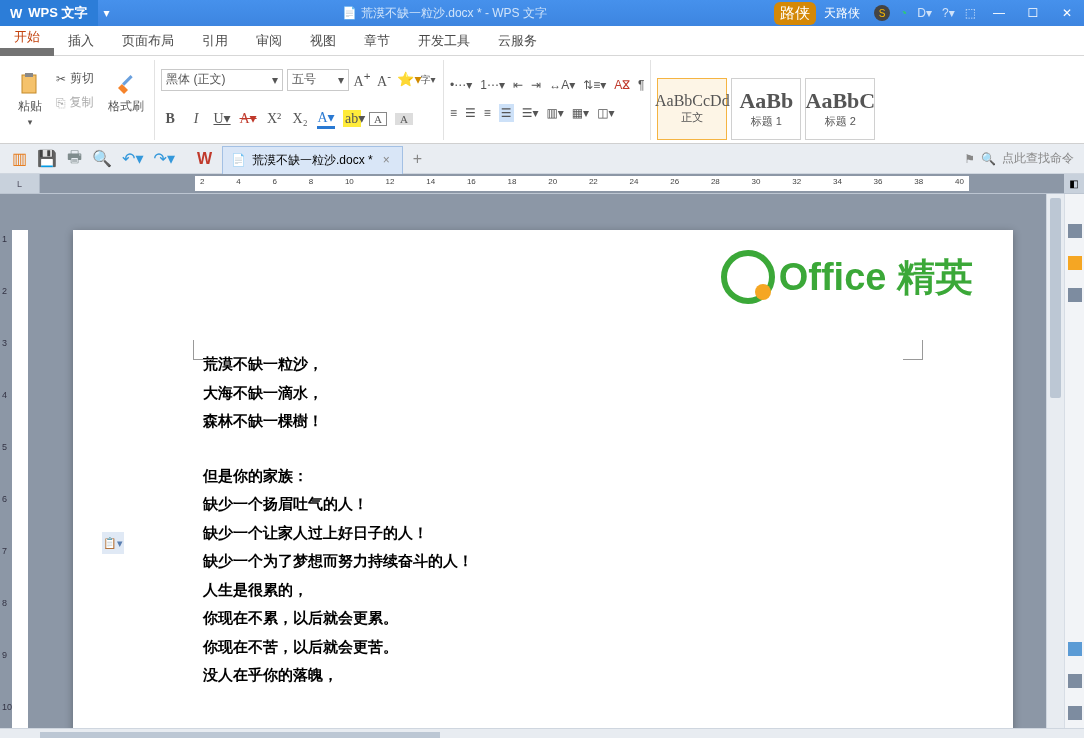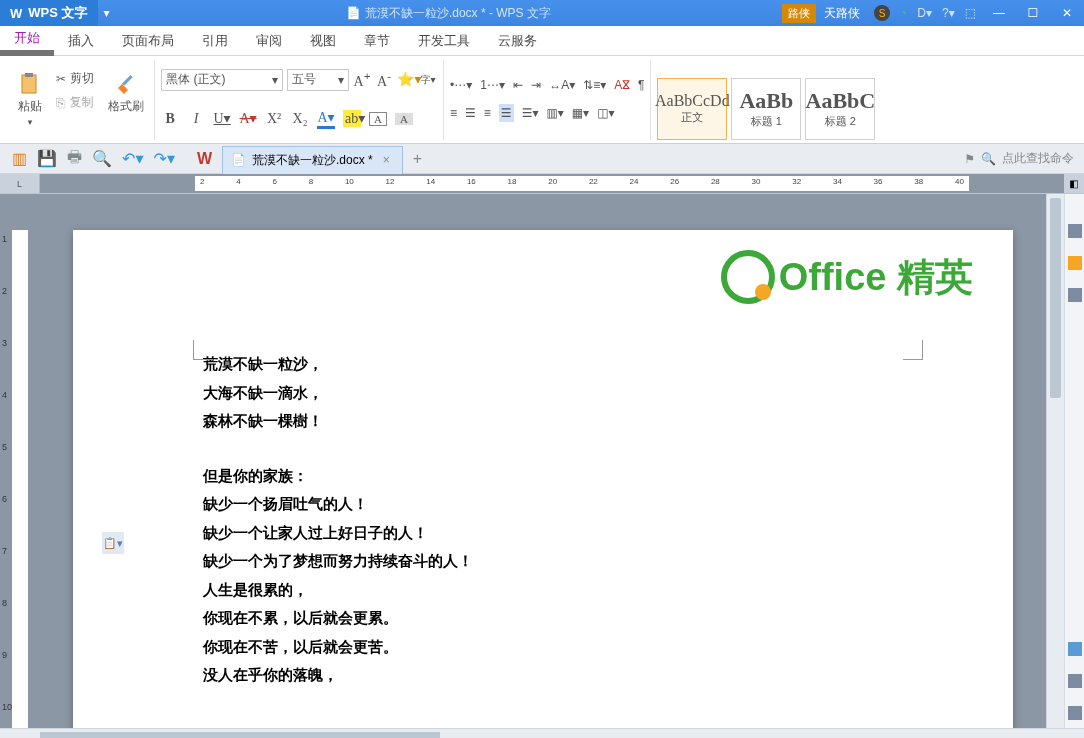--- a/index.html
+++ b/index.html
@@ -2,28 +2,28 @@
 <html><head>
 <meta charset="utf-8">
 <style>
 *{margin:0;padding:0;box-sizing:border-box;font-family:"Microsoft YaHei",SimSun,sans-serif;}
 body{background:#fff;overflow:hidden;width:1084px;height:738px;position:relative;}
 .titlebar{height:26px;background:linear-gradient(#4691ec,#3d85e0);display:flex;align-items:center;color:#fff;font-size:12px;}
 .titlebar .logo{background:#2c7dd8;height:26px;padding:0 10px;display:flex;align-items:center;font-size:13px;font-weight:bold;}
 .titlebar .logo .w{font-family:Arial;margin-right:6px;}
 .titlebar .dropdown-arrow{padding:0 6px;cursor:pointer;}
 .titlebar .docname{flex:1;text-align:center;color:#d0e4fa;}
-.titlebar .userbadge{background:#d48806;color:#fff;padding:2px 6px;font-size:11px;}
+.titlebar .userbadge{background:#d48806;color:#fff;padding:2px 6px;font-size:15px;border-radius:6px;}
 .titlebar .username{padding:0 8px;}
 .titlebar .ticons{display:flex;align-items:center;gap:10px;padding:0 6px;}
 .titlebar .wincontrols{display:flex;}
 .titlebar .wincontrols div{width:34px;height:26px;display:flex;align-items:center;justify-content:center;cursor:pointer;}
 .menubar{height:30px;background:#fff;border-bottom:1px solid #d7d7d7;display:flex;align-items:center;font-size:13px;}
 .menubar .tab{padding:0 14px;height:30px;display:flex;align-items:center;color:#4a4a4a;cursor:pointer;}
-.menubar .tab.active{color:#a21caf;border-bottom:6px solid #737373;font-weight:500;}
+.menubar .tab.active{color:#c2410c;border-bottom:8px solid #737373;font-weight:500;}
 .ribbon{height:88px;background:#fff;border-bottom:1px solid #d0d0d0;display:flex;align-items:center;padding:4px 8px;font-size:12px;color:#555;}
 .rgroup{display:flex;flex-direction:column;gap:4px;padding:0 6px;border-right:1px solid #e2e2e2;height:80px;justify-content:center;}
 .rgroup.inline{flex-direction:row;align-items:flex-end;}
 .rbtn{display:flex;align-items:center;gap:4px;padding:2px 4px;cursor:pointer;}
 .bigbtn{display:flex;flex-direction:column;align-items:center;gap:2px;padding:4px;cursor:pointer;}
 .ic-paste{width:24px;height:24px;}
 .fontsel{border:1px solid #c9c9c9;height:22px;padding:0 4px;font-size:12px;display:flex;align-items:center;justify-content:space-between;}
 .fontsel.family{width:122px;}
 .fontsel.size{width:62px;}
 .iconrow{display:flex;gap:8px;align-items:center;padding:2px 0;}

